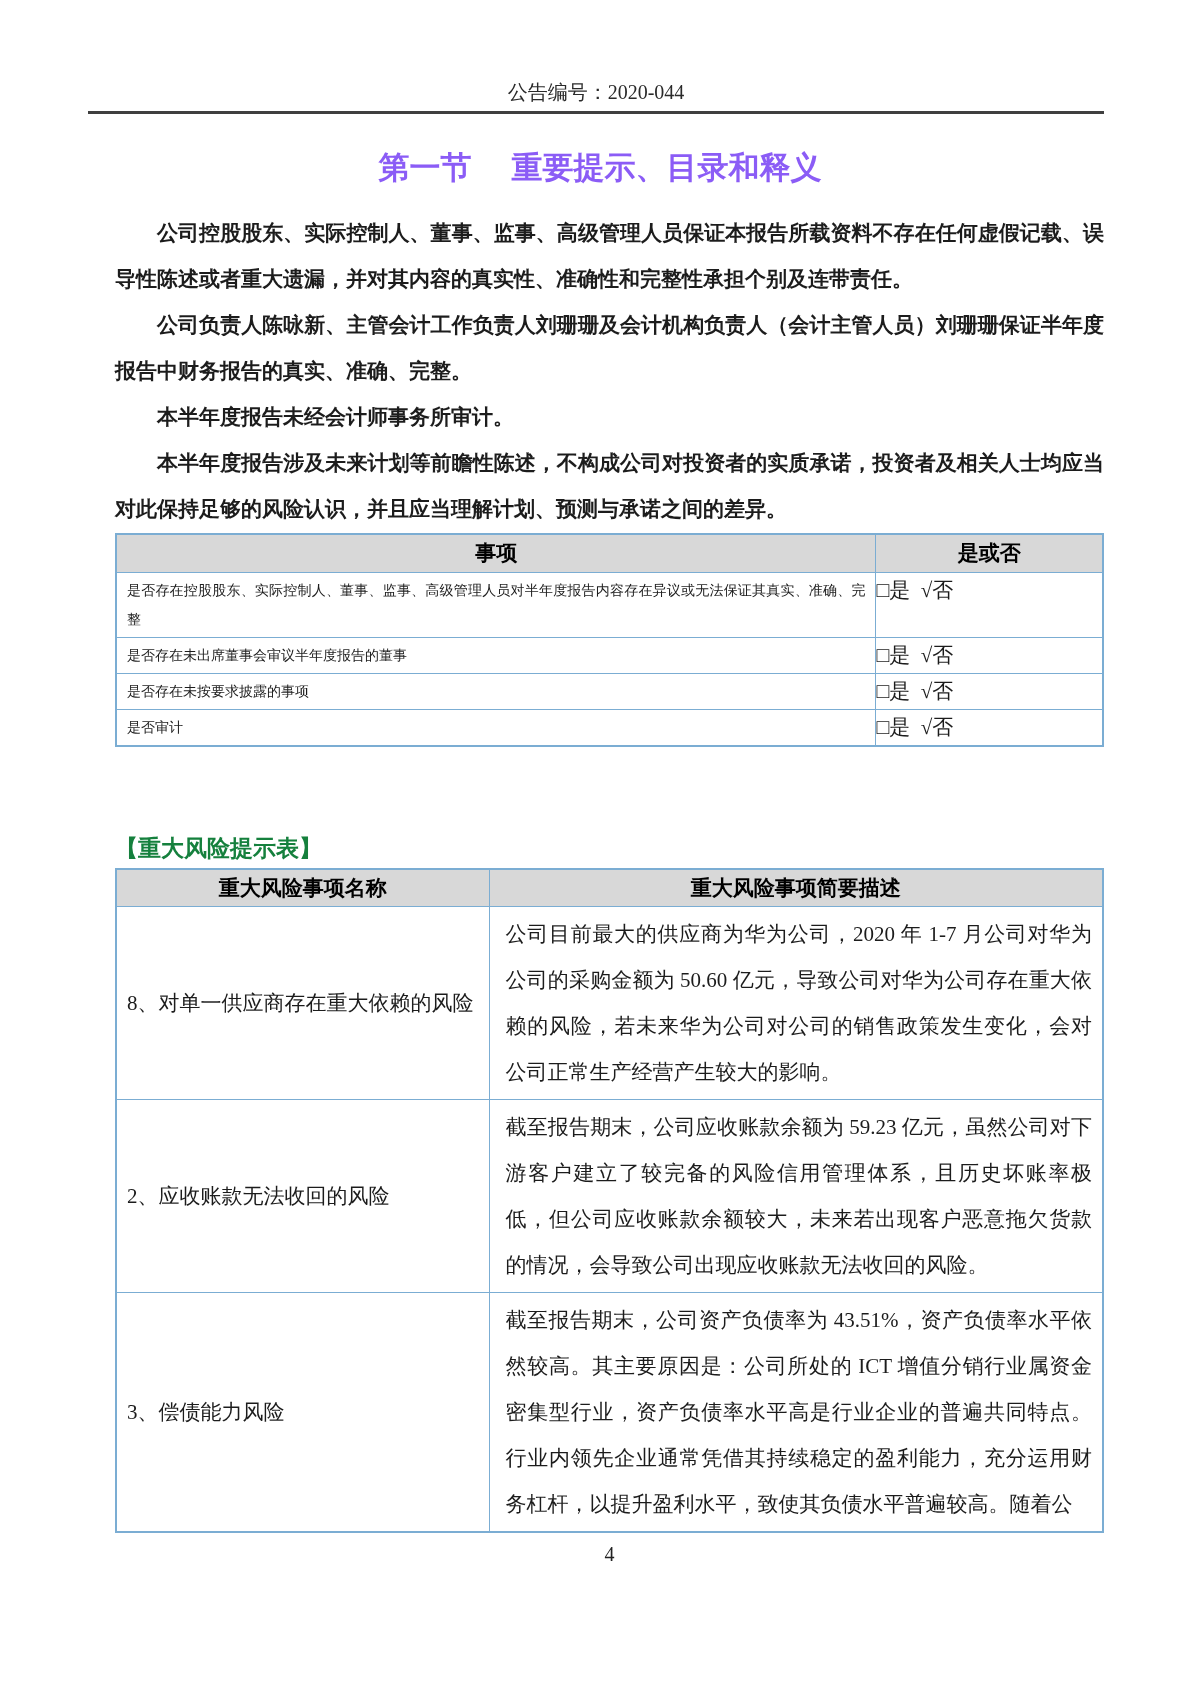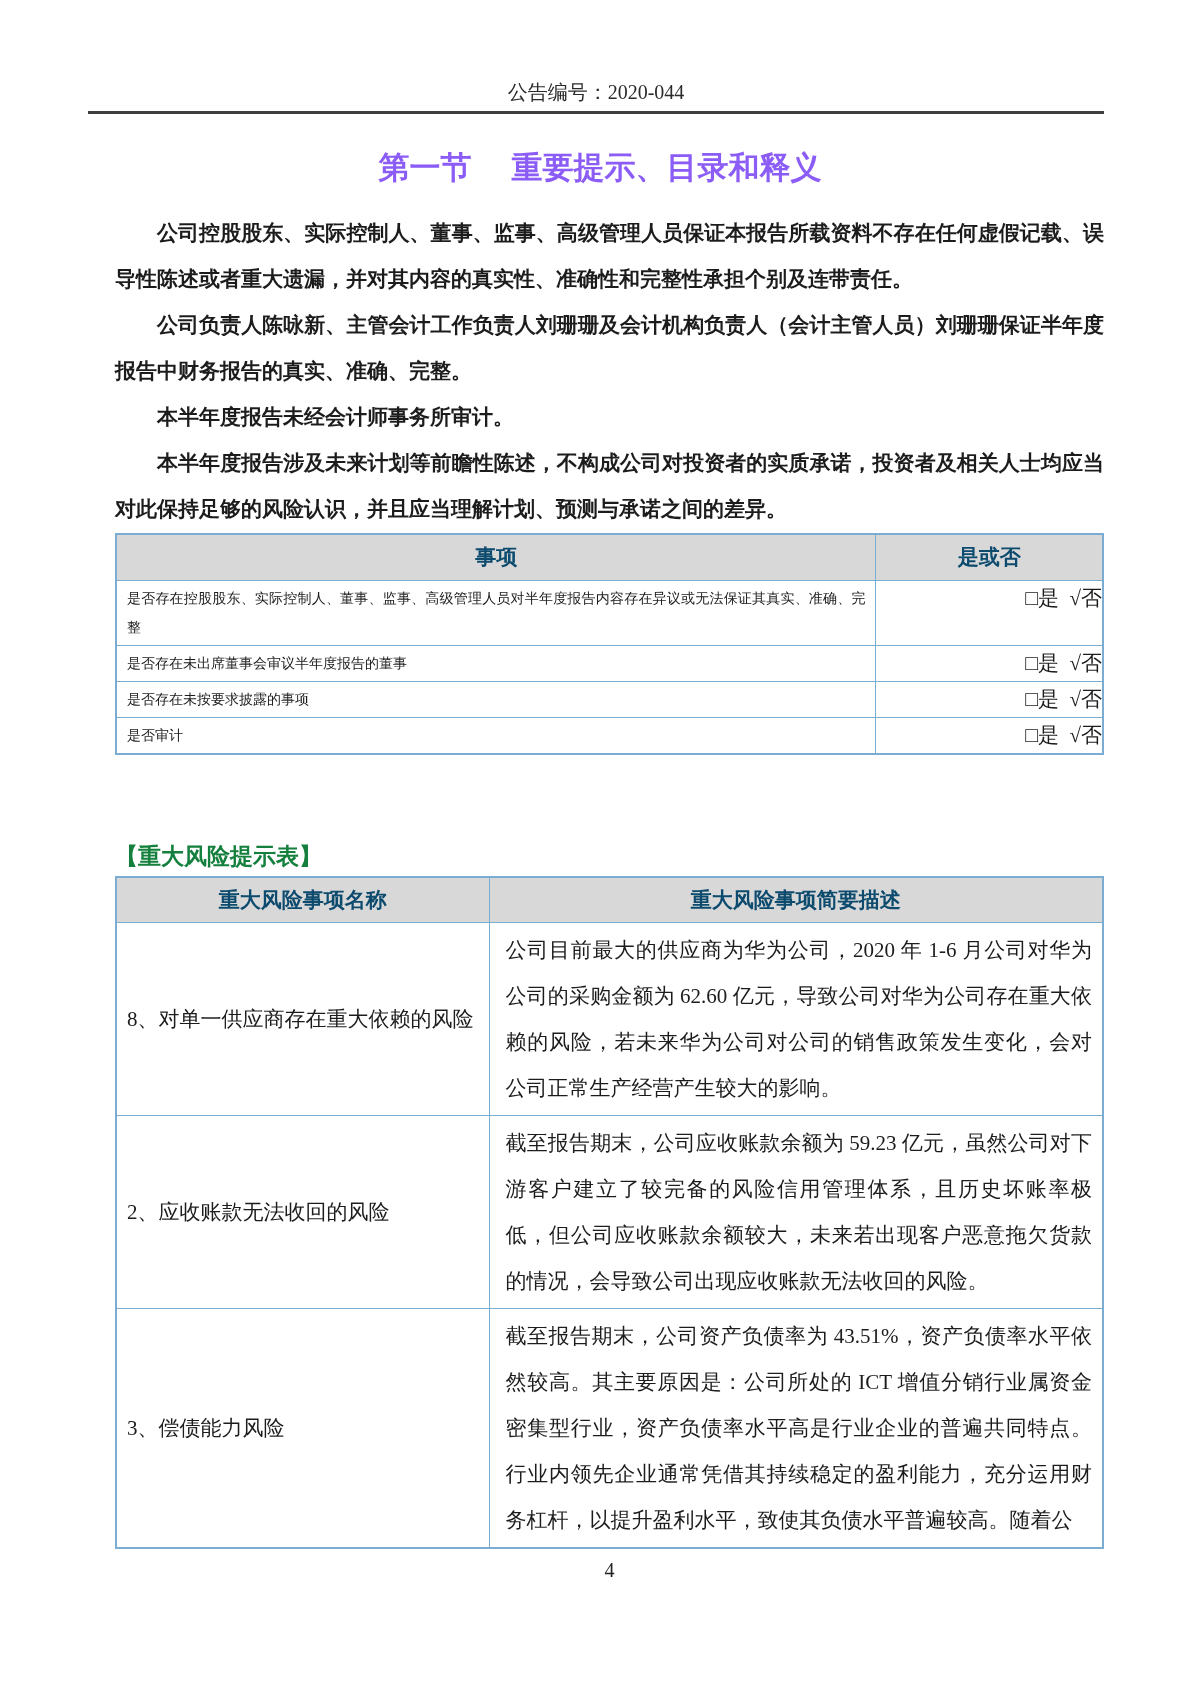--- a/index.html
+++ b/index.html
@@ -59,35 +59,35 @@
   table.risk{margin-top:6px;border:2px solid var(--tborder,#7badd3);}
   th,td{
     border:1px solid var(--tborder,#7badd3);
     box-sizing:border-box;
   }
   th{
     background:var(--thbg,#d8d8d8);
     font-family:"Liberation Sans","DejaVu Sans",sans-serif;
     font-weight:700;
     font-size:21px;
-    height:46px;
+    height:38px;
     text-align:center;
-    color:#0c4a6e;
+    color:#000000;
   }
   .compliance td.item{
     font-size:14px;
     line-height:29px;
     padding:3px 10px;
     text-align:justify;
   }
   .compliance td.answer{
     font-size:21px;
     line-height:29px;
     padding:3px 0;
-    text-align:right;
+    text-align:left;
     vertical-align:top;
     white-space:pre;
   }
   .compliance col.c-item{width:77%;}
   .compliance col.c-ans{width:23%;}
   .risk col.c-name{width:37.8%;}
   .risk col.c-desc{width:62.2%;}
   .risk td.name{
     font-size:21px;
     line-height:30px;
@@ -181,21 +181,21 @@
         </colgroup>
       <thead>
         <tr>
           <th>重大风险事项名称</th>
           <th>重大风险事项简要描述</th>
         </tr>
       </thead>
       <tbody>
         <tr>
           <td class="name">8、对单一供应商存在重大依赖的风险</td>
-          <td class="desc">公司目前最大的供应商为华为公司，2020 年 1-6 月公司对华为公司的采购金额为 62.60 亿元，导致公司对华为公司存在重大依赖的风险，若未来华为公司对公司的销售政策发生变化，会对公司正常生产经营产生较大的影响。</td>
+          <td class="desc">公司目前最大的供应商为华为公司，2020 年 1-7 月公司对华为公司的采购金额为 50.60 亿元，导致公司对华为公司存在重大依赖的风险，若未来华为公司对公司的销售政策发生变化，会对公司正常生产经营产生较大的影响。</td>
         </tr>
         <tr>
           <td class="name">2、应收账款无法收回的风险</td>
           <td class="desc">截至报告期末，公司应收账款余额为 59.23 亿元，虽然公司对下游客户建立了较完备的风险信用管理体系，且历史坏账率极低，但公司应收账款余额较大，未来若出现客户恶意拖欠货款的情况，会导致公司出现应收账款无法收回的风险。</td>
         </tr>
         <tr>
           <td class="name">3、偿债能力风险</td>
           <td class="desc">截至报告期末，公司资产负债率为 43.51%，资产负债率水平依然较高。其主要原因是：公司所处的 ICT 增值分销行业属资金密集型行业，资产负债率水平高是行业企业的普遍共同特点。行业内领先企业通常凭借其持续稳定的盈利能力，充分运用财务杠杆，以提升盈利水平，致使其负债水平普遍较高。随着公</td>
         </tr>
       </tbody>

